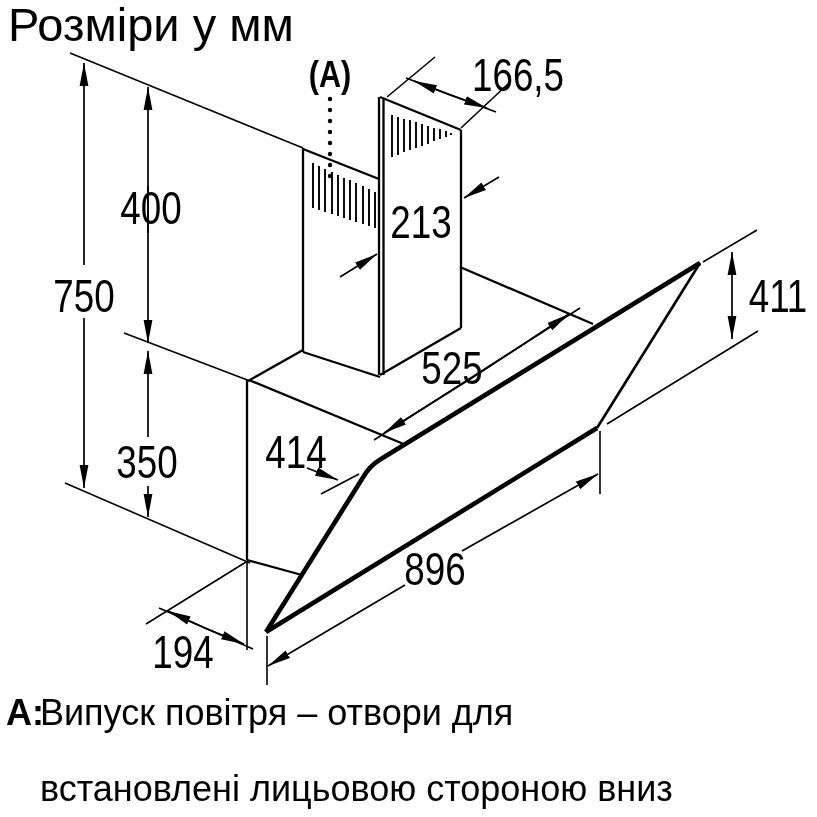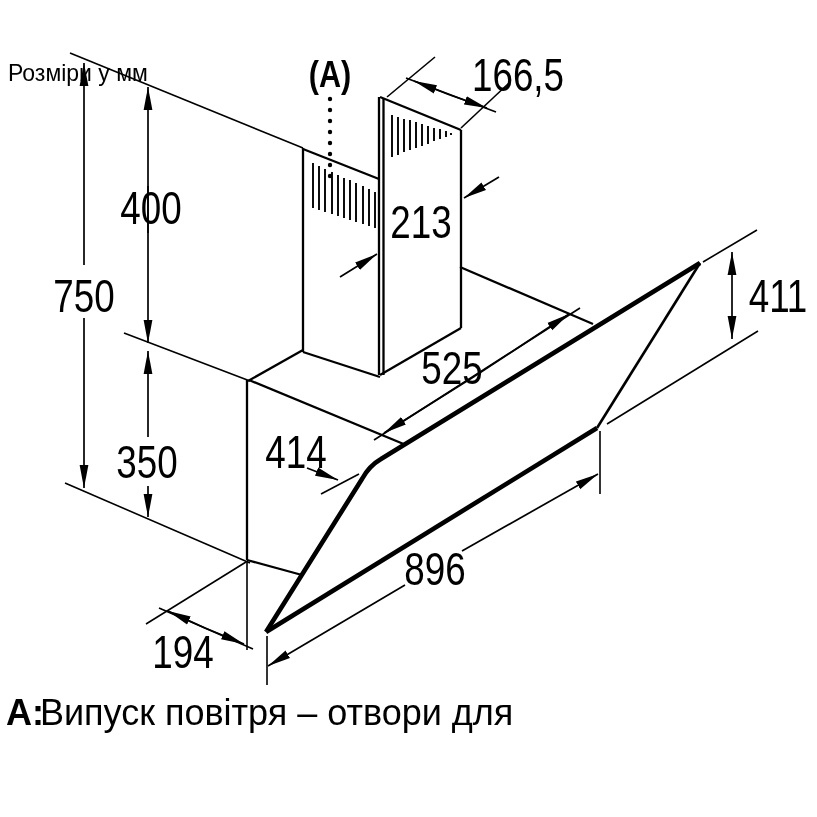--- a/index.html
+++ b/index.html
@@ -1,20 +1,20 @@
 <!DOCTYPE html>
 <html><head>
 <meta charset="utf-8">
 <style>
   html,body{margin:0;padding:0;background:#ffffff;}
   #page{position:relative;width:817px;height:817px;background:#ffffff;overflow:hidden;
         font-family:"Liberation Sans","DejaVu Sans",sans-serif;color:#000;}
   #drawing{position:absolute;left:0;top:0;}
   .lbl{position:absolute;white-space:nowrap;color:#000;}
-  .title{font-size:23px;line-height:38px;margin-top:48px;}
+  .title{font-size:47px;line-height:38px;}
   .dim{font-size:46px;line-height:46px;transform:translate(-50%,-50%) scaleX(0.8);}
   .amark{font-size:36px;line-height:36px;font-weight:bold;transform:translate(-50%,-50%) scaleX(0.85);}
   .note{position:absolute;left:6px;top:694px;width:790px;display:flex;align-items:flex-start;
         font-size:36px;line-height:38px;}
   .note .prefix{font-weight:bold;width:34px;flex:0 0 34px;}
   .note .body-lines{flex:1;}
 </style>
 </head>
 <body>
 
@@ -162,16 +162,17 @@
   <div class="lbl dim" style="left:296px;top:452px;">414</div>
   <div class="lbl dim" style="left:778px;top:296px;">411</div>
   <div class="lbl dim" style="left:435px;top:569px;">896</div>
   <div class="lbl dim" style="left:183px;top:652px;">194</div>
 
   <div class="note">
     <span class="prefix">A:</span>
     <span class="body-lines">
       <span>Випуск повітря – отвори для</span><br>
       <br>
+      <span>встановлені лицьовою стороною вниз</span>
     </span>
   </div>
 
 </div>
 
 </body></html>

